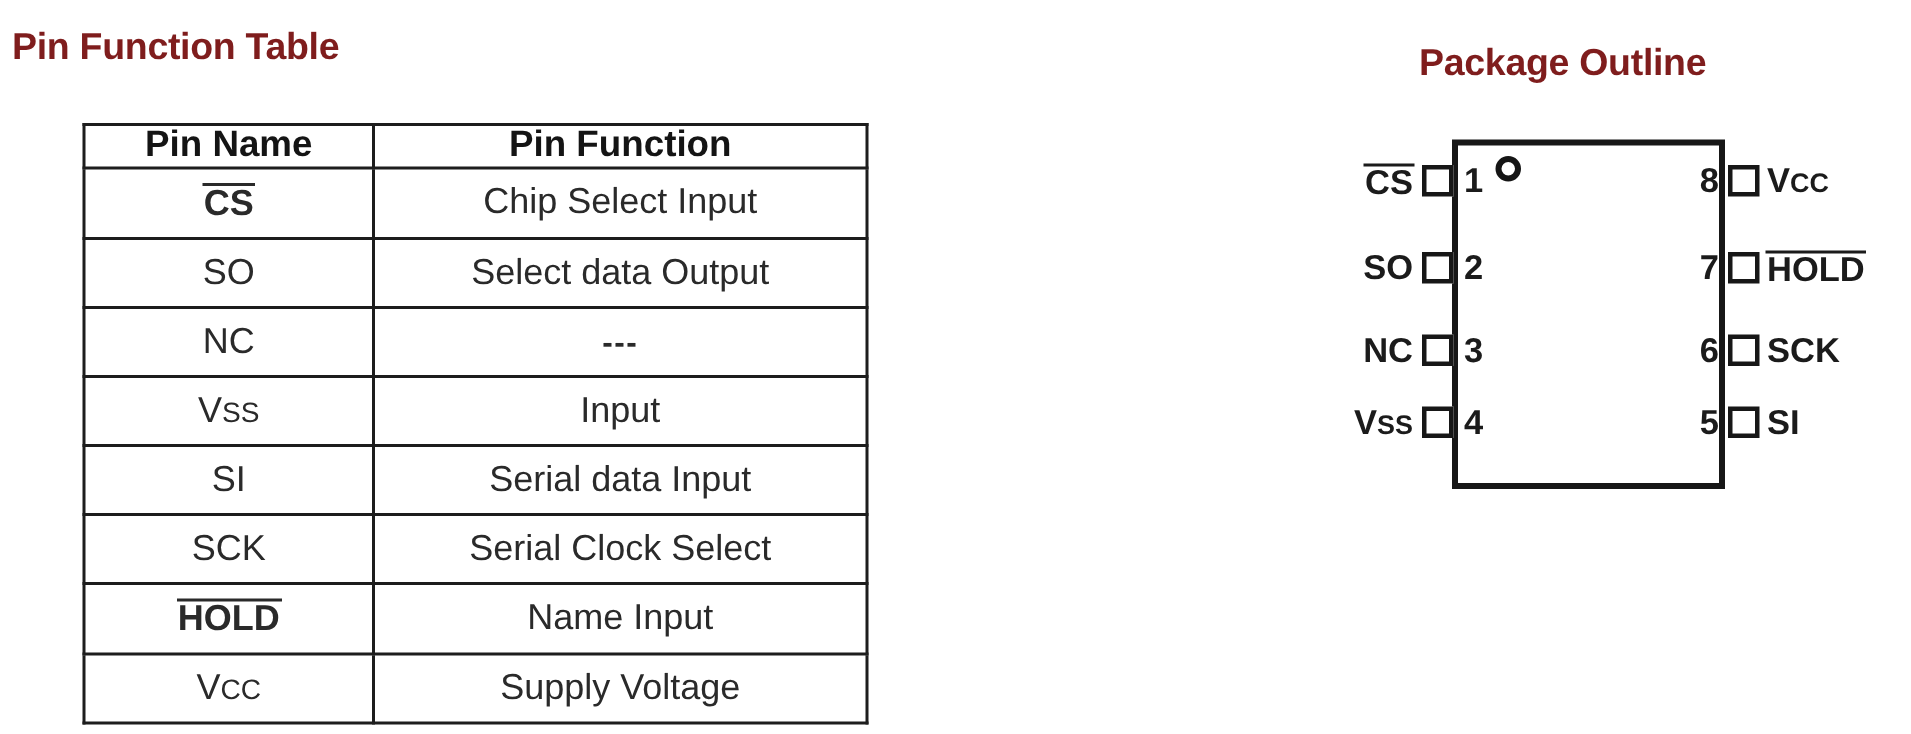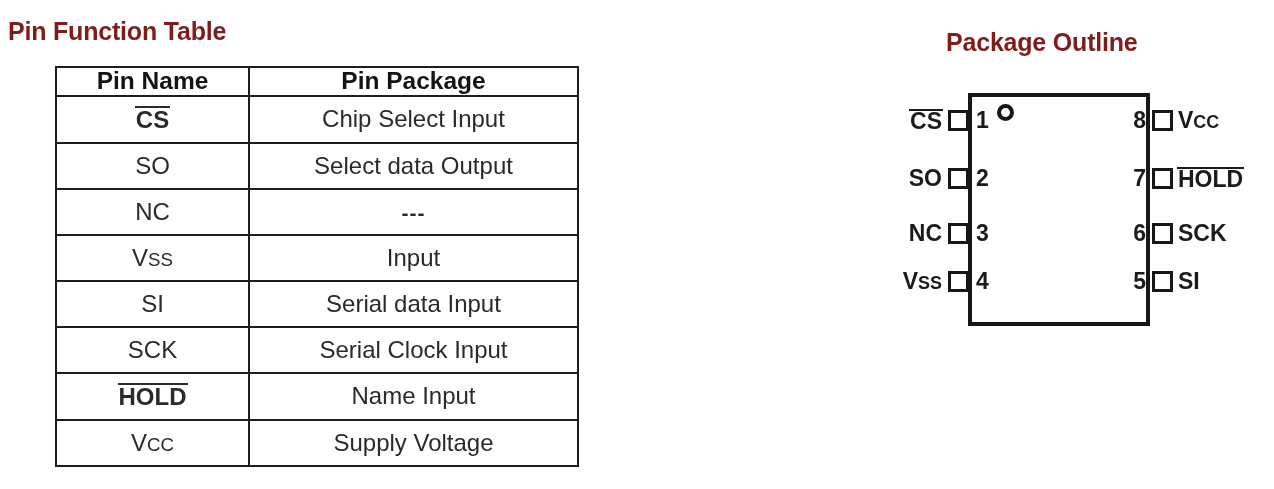--- a/index.html
+++ b/index.html
@@ -27,21 +27,21 @@
     white-space: nowrap;
     text-align: center;
   }
   #title-pin-function { left: 8px;  top: 17px; }
   #title-package      { left: 946px; top: 16px; margin-top: 12px; }
 
   
   #pin-table-wrap {
     position: absolute;
     left: 55px;
-    top: 66px;
+    top: 82px;
     width: 522px;
     height: 401px;
   }
   table.pin-table {
     width: 100%;
     height: 100%;
     border-collapse: collapse;
     table-layout: fixed;
     background: #fff;
   }
@@ -153,21 +153,21 @@
 
 <div id="pin-table-wrap">
   <table class="pin-table">
     <colgroup>
         <col class="c-name">
         <col class="c-func">
       </colgroup>
     <thead>
       <tr>
         <th>Pin Name</th>
-        <th>Pin Package</th>
+        <th>Pin Function</th>
       </tr>
     </thead>
     <tbody id="pin-table-body">
         <tr>
           <td><span class="ovl">CS</span></td>
           <td>Chip Select Input</td>
         </tr>
         <tr>
           <td>SO</td>
           <td>Select data Output</td>
@@ -179,21 +179,21 @@
         <tr>
           <td>V<span class="smallcaps-sub">SS</span></td>
           <td>Input</td>
         </tr>
         <tr>
           <td>SI</td>
           <td>Serial data Input</td>
         </tr>
         <tr>
           <td>SCK</td>
-          <td>Serial Clock Input</td>
+          <td>Serial Clock Select</td>
         </tr>
         <tr>
           <td><span class="ovl">HOLD</span></td>
           <td>Name Input</td>
         </tr>
         <tr>
           <td>V<span class="smallcaps-sub">CC</span></td>
           <td>Supply Voltage</td>
         </tr>
       </tbody>

